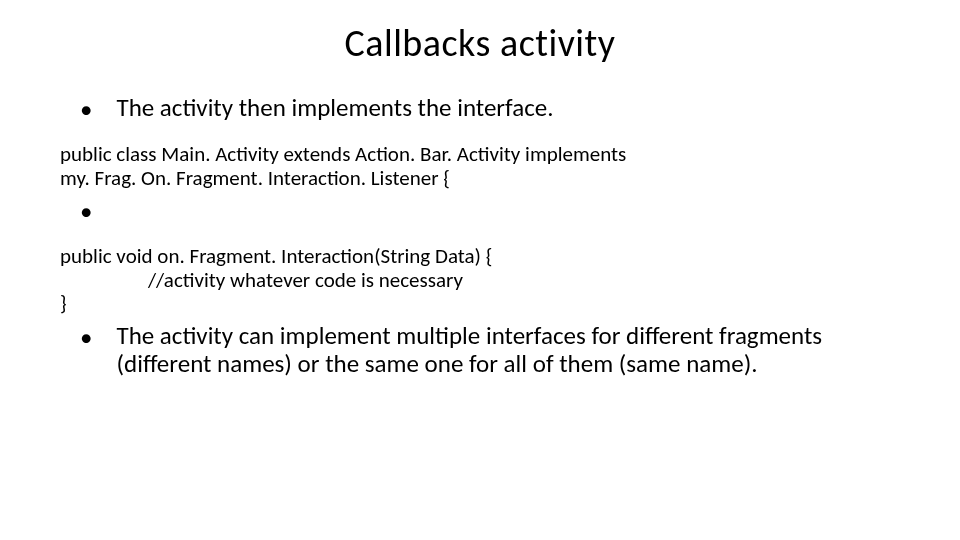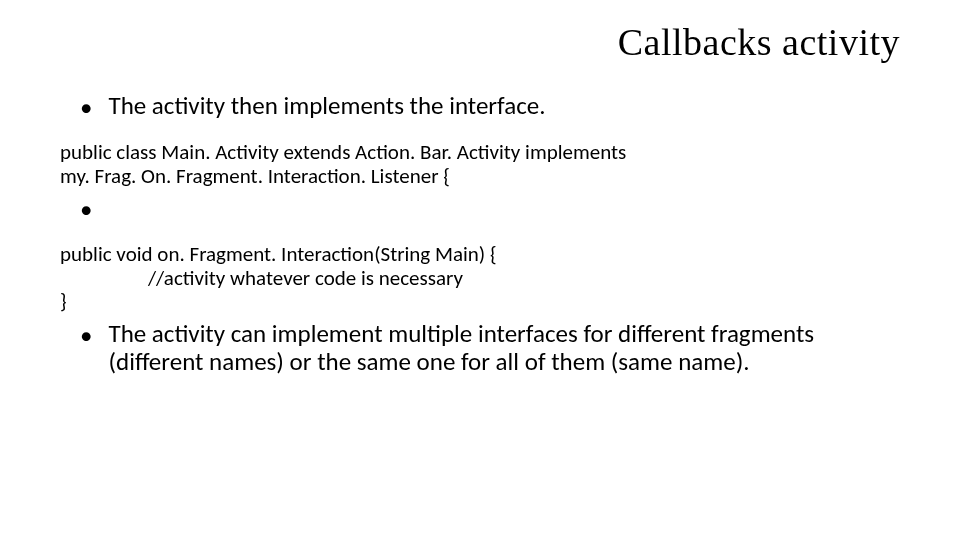--- a/index.html
+++ b/index.html
@@ -12,39 +12,39 @@
       height: 540px;
       background: #ffffff;
       font-family: Calibri, "Segoe UI", Arial, sans-serif;
       color: #000000;
       padding: 20px 60px 20px 60px;
       overflow: hidden;
     }
     .title {
       font-size: 38px;
       font-weight: 400;
-      text-align: right;
+      text-align: center;
       margin-bottom: 28px;
       letter-spacing: 0.5px;
-      font-family: Liberation Serif, serif;
     }
     .bullet-item {
       display: flex;
       align-items: flex-start;
       font-size: 25px;
       margin-bottom: 4px;
     }
     .bullet-item .dot {
       margin-left: 20px;
       margin-right: 16px;
       flex-shrink: 0;
     }
     .bullet-item .text {
       flex: 1;
       line-height: 1.15;
+      margin-left: 8px;
     }
     .code-block {
       font-size: 21px;
       line-height: 1.12;
       margin-left: 0px;
       margin-bottom: 6px;
       margin-top: 18px;
     }
     .code-line {
       white-space: pre;
@@ -69,21 +69,21 @@
 <div class="code-block">
   <div class="code-line">public class Main. Activity extends Action. Bar. Activity implements</div>
   <div class="code-line">my. Frag. On. Fragment. Interaction. Listener {</div>
 </div>
 
 <div class="bullet-item">
   <span class="dot">•</span>
 </div>
 
 <div class="code-block">
-  <div class="code-line">public void on. Fragment. Interaction(String Main) {</div>
+  <div class="code-line">public void on. Fragment. Interaction(String Data) {</div>
   <div class="code-line indent1">//activity whatever code is necessary</div>
   <div class="code-line">}</div>
 </div>
 
 <div class="bullet-item bullet-big">
   <span class="dot">•</span>
   <span class="text">The activity can implement multiple interfaces for different fragments (different names) or the same one for all of them (same name).</span>
 </div>
 
 </body></html>

